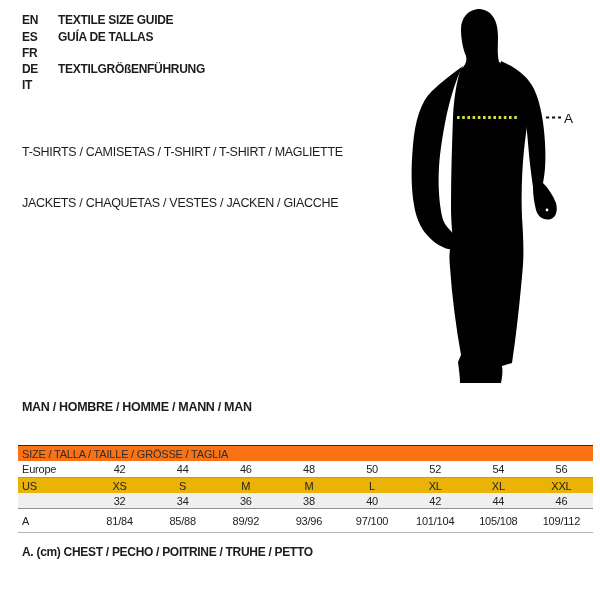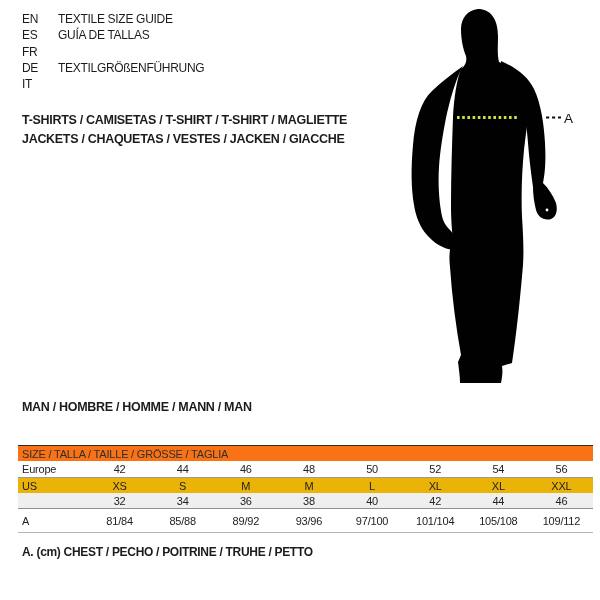--- a/index.html
+++ b/index.html
@@ -2,26 +2,26 @@
 <html><head>
 <meta charset="utf-8">
 <style>
   html,body{margin:0;padding:0;background:#fff;}
   .canvas{
     position:relative;width:600px;height:600px;background:#ffffff;overflow:hidden;
     font-family:"Liberation Sans","DejaVu Sans",sans-serif;color:#1c1c1c;
   }
   
   .lang-list{position:absolute;left:22px;top:11px;}
-  .lang-row{display:flex;height:16.3px;align-items:center;font-size:12px;font-weight:normal;letter-spacing:-0.3px;}
+  .lang-row{display:flex;height:16.3px;align-items:flex-end;font-size:12px;font-weight:bold;letter-spacing:-0.3px;}
   .lang-code{width:36px;flex:0 0 36px;}
   .lang-text{white-space:nowrap;}
   
   .categories{position:absolute;left:22px;top:111px;}
-  .cat-line{font-size:12.5px;font-weight:bold;letter-spacing:-0.3px;line-height:18.5px;white-space:nowrap;}
+  .cat-line{font-size:12.5px;font-weight:normal;letter-spacing:-0.3px;line-height:18.5px;white-space:nowrap;margin-top:32px;}
   
   .figure-wrap{position:absolute;left:405px;top:5px;width:170px;height:380px;}
   .figure-wrap svg{display:block;width:100%;height:100%;}
   .meas-label{font-family:"Liberation Sans","DejaVu Sans",sans-serif;font-size:13.5px;fill:#111;}
   
   .section-title{position:absolute;left:22px;top:400px;font-size:12.5px;font-weight:bold;letter-spacing:-0.3px;}
   
   .size-table{
     position:absolute;left:18px;top:445px;width:575px;
     border-top:1px solid #2a2a2a;border-bottom:1px solid #b5b5b5;

